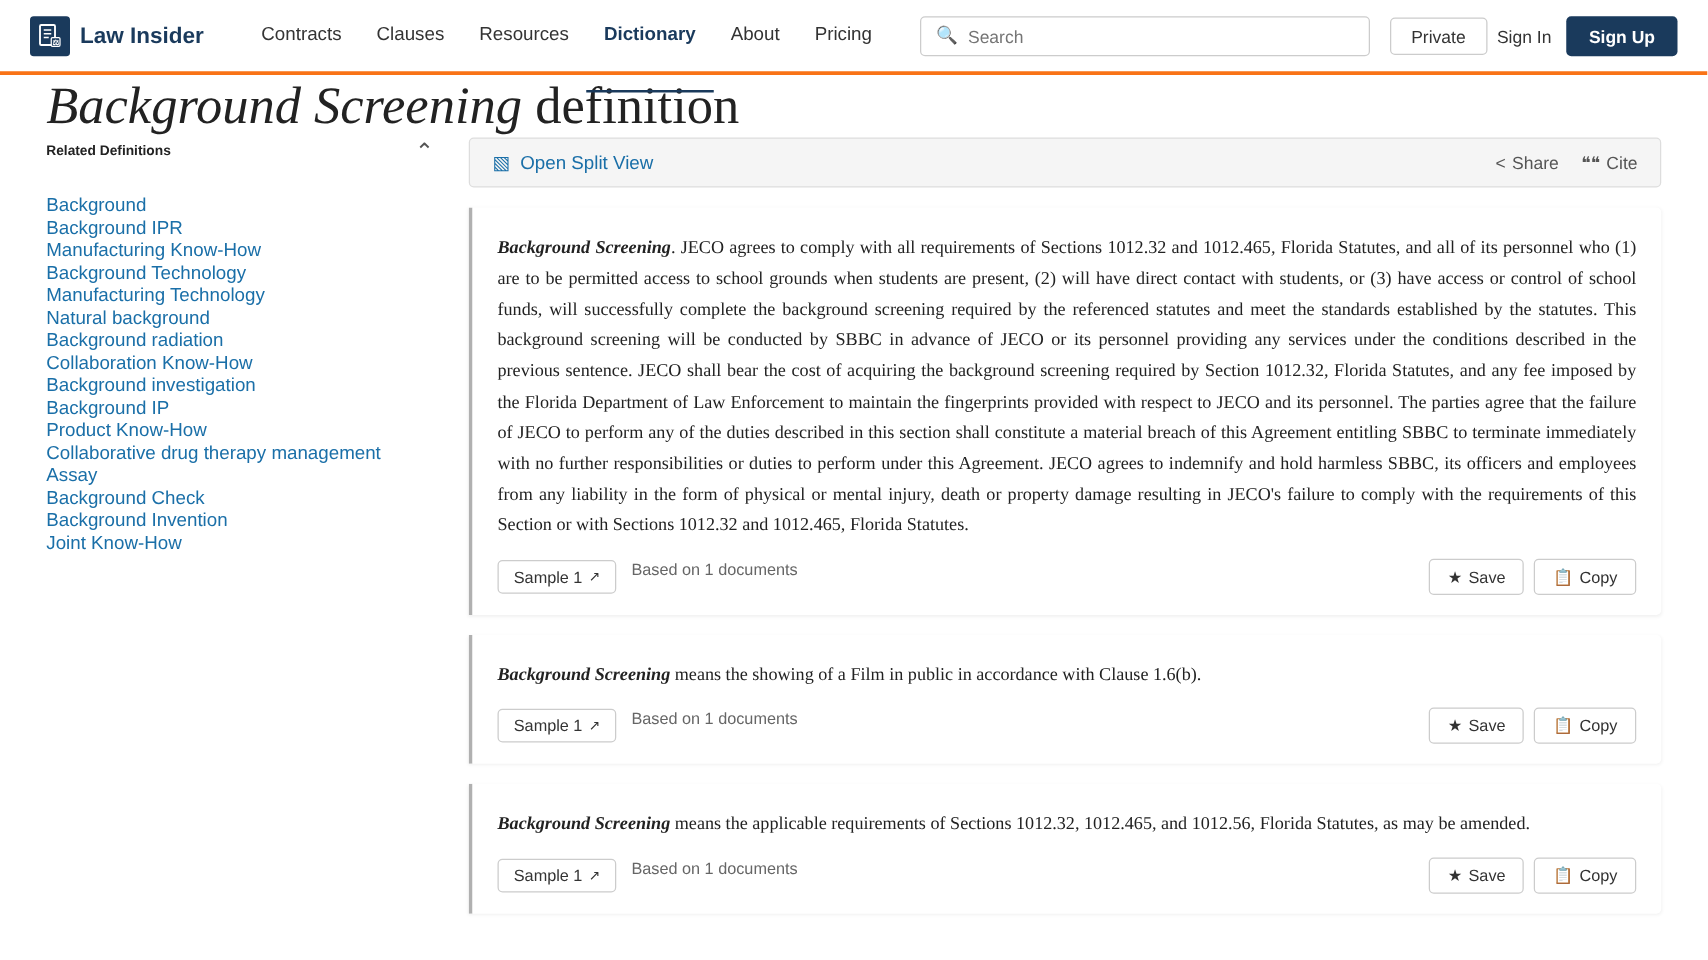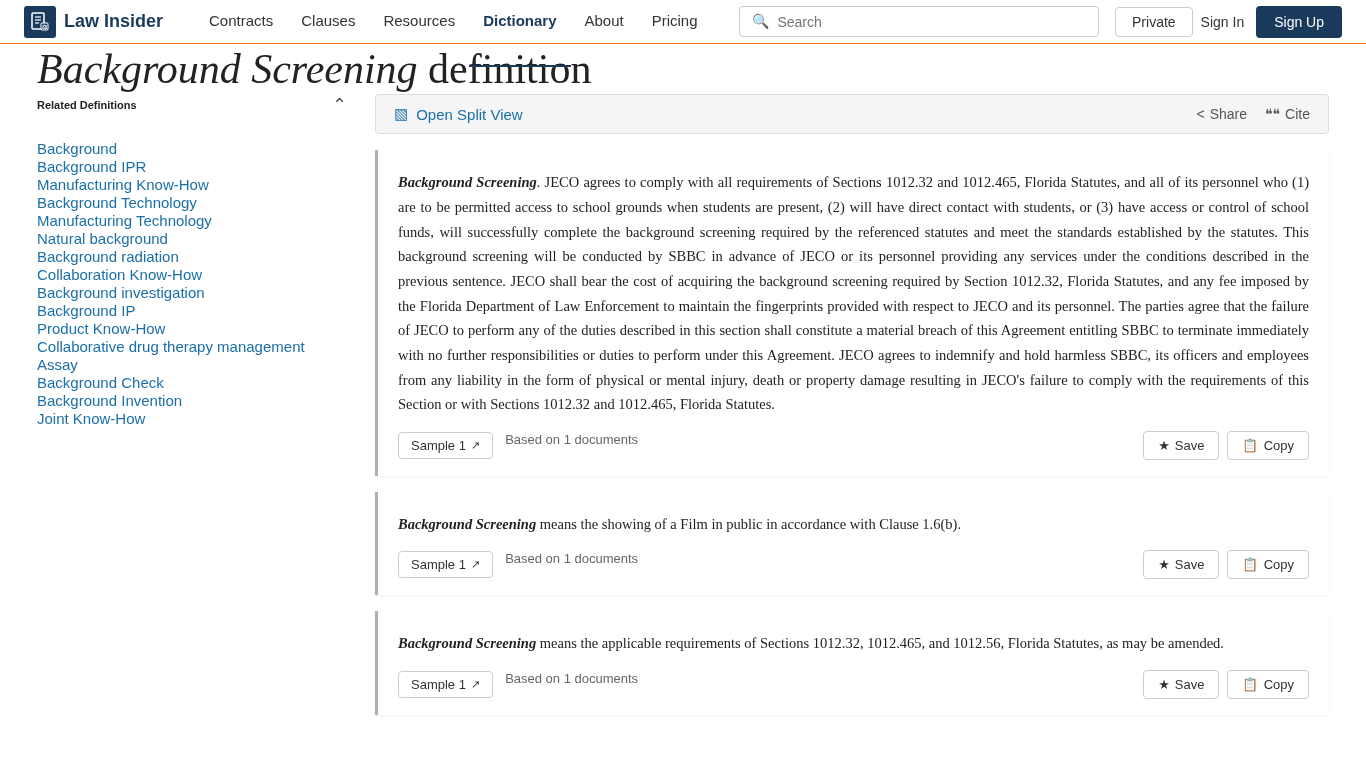--- a/index.html
+++ b/index.html
@@ -3,22 +3,22 @@
   <meta charset="utf-8">
   <style>
     * { box-sizing: border-box; margin: 0; padding: 0; }
     body { font-family: 'Georgia', serif; font-size: 15px; color: #222; background: #fff; }
 
     
     header {
       display: flex;
       align-items: center;
       padding: 0 24px;
-      height: 44px;
-      border-bottom: 1px solid #f97316;
+      height: 60px;
+      border-bottom: 3px solid #f97316;
       position: sticky;
       top: 0;
       background: #fff;
       z-index: 100;
     }
     .logo {
       display: flex;
       align-items: center;
       gap: 8px;
       margin-right: 32px;
@@ -108,21 +108,21 @@
     }
     .btn-signup {
       background: #1a3a5c;
       color: #fff;
       border: none;
       padding: 8px 18px;
       border-radius: 4px;
       font-size: 14px;
       font-family: sans-serif;
       cursor: pointer;
-      font-weight: 400;
+      font-weight: 700;
     }
 
     
     .main-container {
       display: flex;
       max-width: 1340px;
       margin: 0 auto;
       padding: 32px 24px 0;
     }
 

